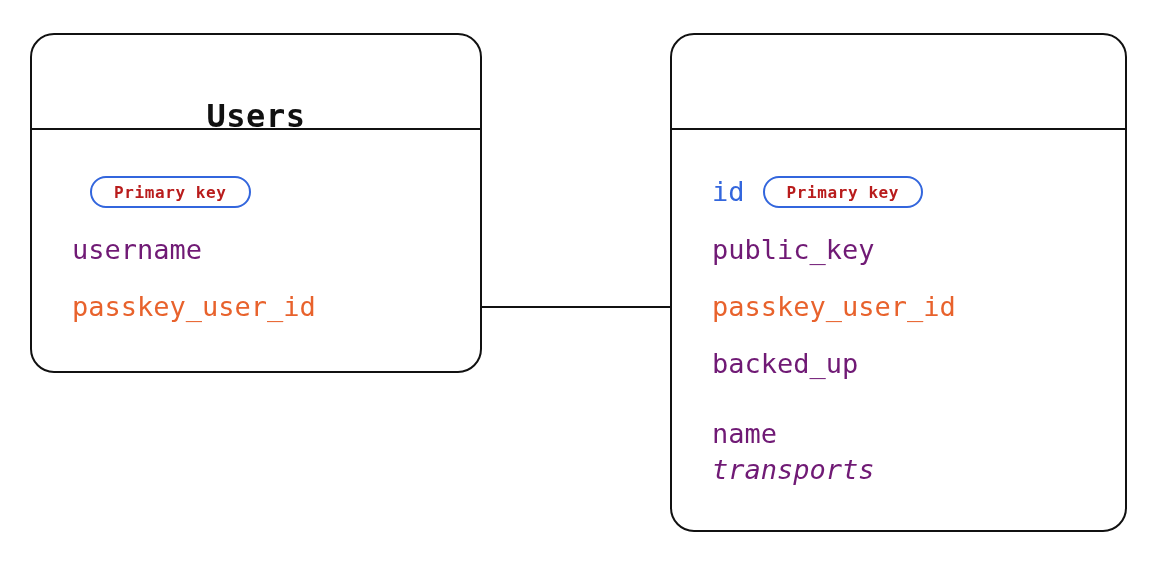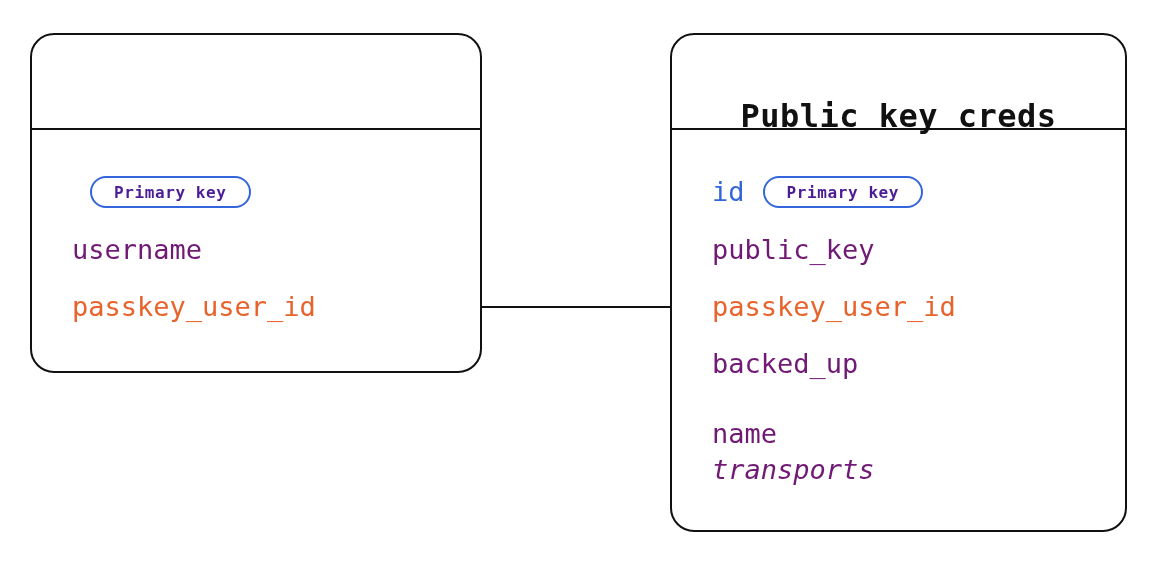--- a/index.html
+++ b/index.html
@@ -74,40 +74,41 @@
     margin-left: 18px;
     display: inline-flex;
     align-items: center;
     justify-content: center;
     box-sizing: border-box;
     height: 32px;
     padding: 0 22px;
     border: 2px solid #3366dd;
     border-radius: 16px;
     background: transparent;
-    color: #4c1d95;
+    color: #b91c1c;
     font-size: 16px;
     font-weight: bold;
     letter-spacing: 0.6px;
     white-space: nowrap;
   }
 
   
   .connector {
     position: absolute;
     height: 0;
     border-top: 2px solid #111111;
   }
 </style>
 </head>
 <body>
 
 <div id="canvas">
 
   <div class="entity" id="entity-users" style="left:30px; top:33px; width:452px; height:340px;">
+    <div class="entity-title" style="top:62px; font-size:32px;">Users</div>
     <div class="entity-divider" style="top:93px;"></div>
     <div class="fields">
 
       <div class="field-row" style="top:140px;">
         <span class="pk-badge">Primary key</span>
       </div>
 
       <div class="field-row" style="top:198px;">
         <span class="field-name">username</span>
       </div>
@@ -115,21 +116,20 @@
       <div class="field-row" style="top:255px;">
         <span class="field-name is-fk">passkey_user_id</span>
       </div>
 
     </div>
   </div>
 
   <div class="connector" style="left:482px; top:306px; width:190px;"></div>
 
   <div class="entity" id="entity-public-key-creds" style="left:670px; top:33px; width:457px; height:499px;">
-    <div class="entity-title" style="top:62px; font-size:32px;">Public key creds</div>
     <div class="entity-divider" style="top:93px;"></div>
     <div class="fields">
 
       <div class="field-row" style="top:140px;">
         <span class="field-name is-pk">id</span>
         <span class="pk-badge">Primary key</span>
       </div>
 
       <div class="field-row" style="top:198px;">
         <span class="field-name">public_key</span>

